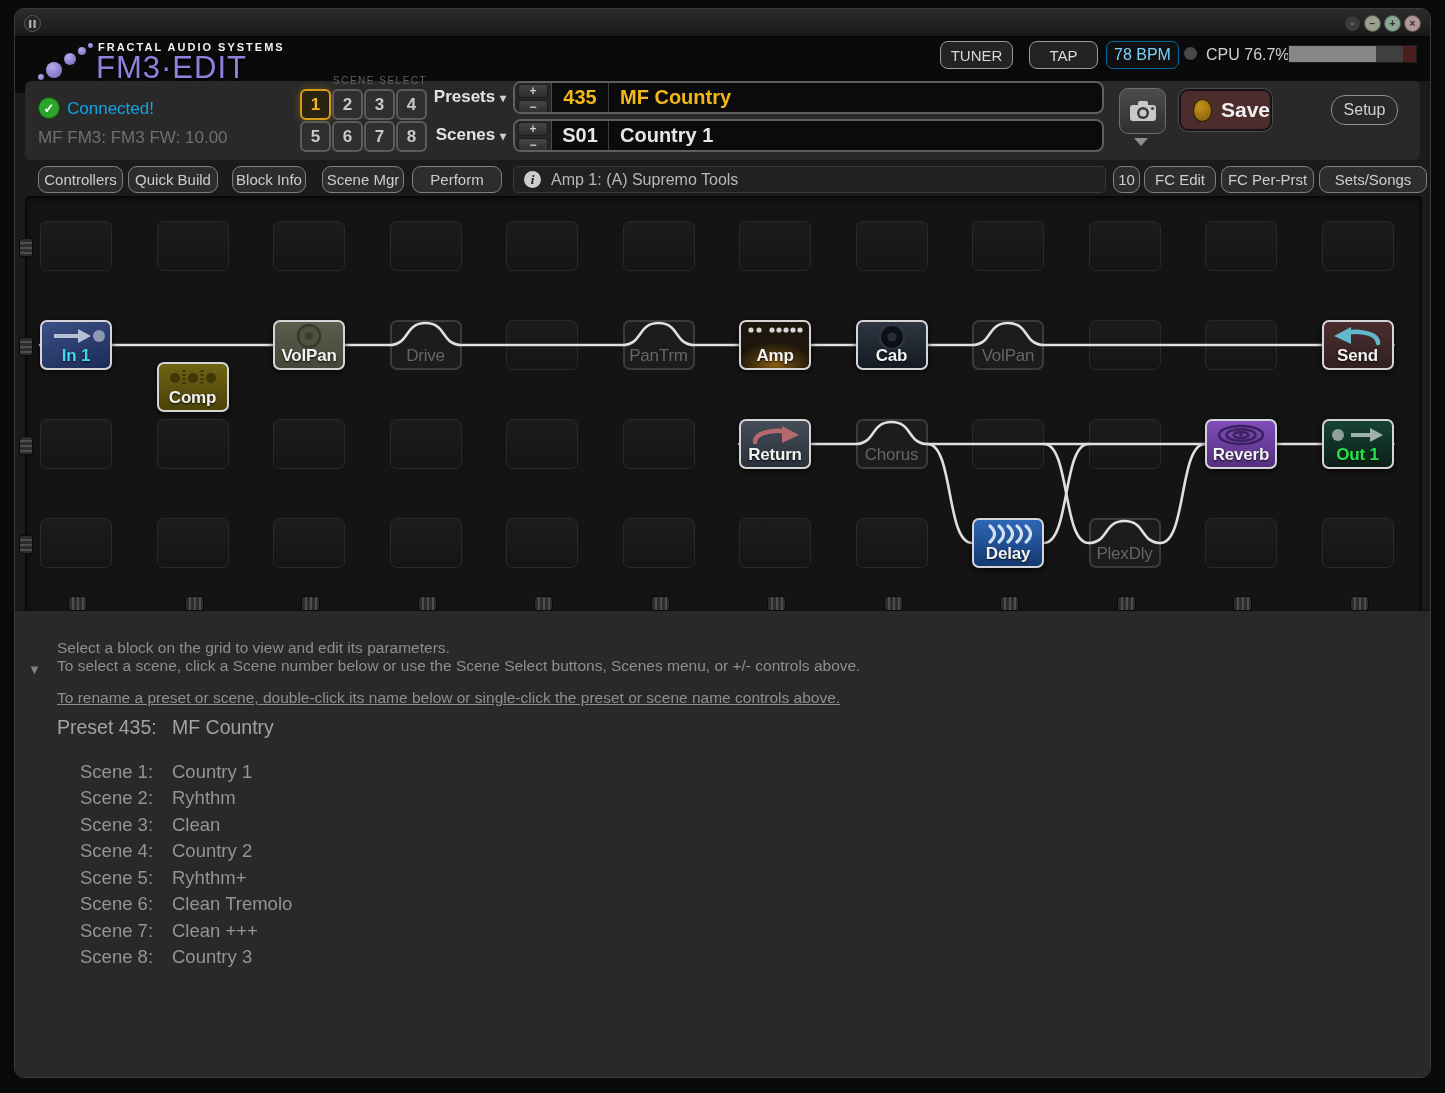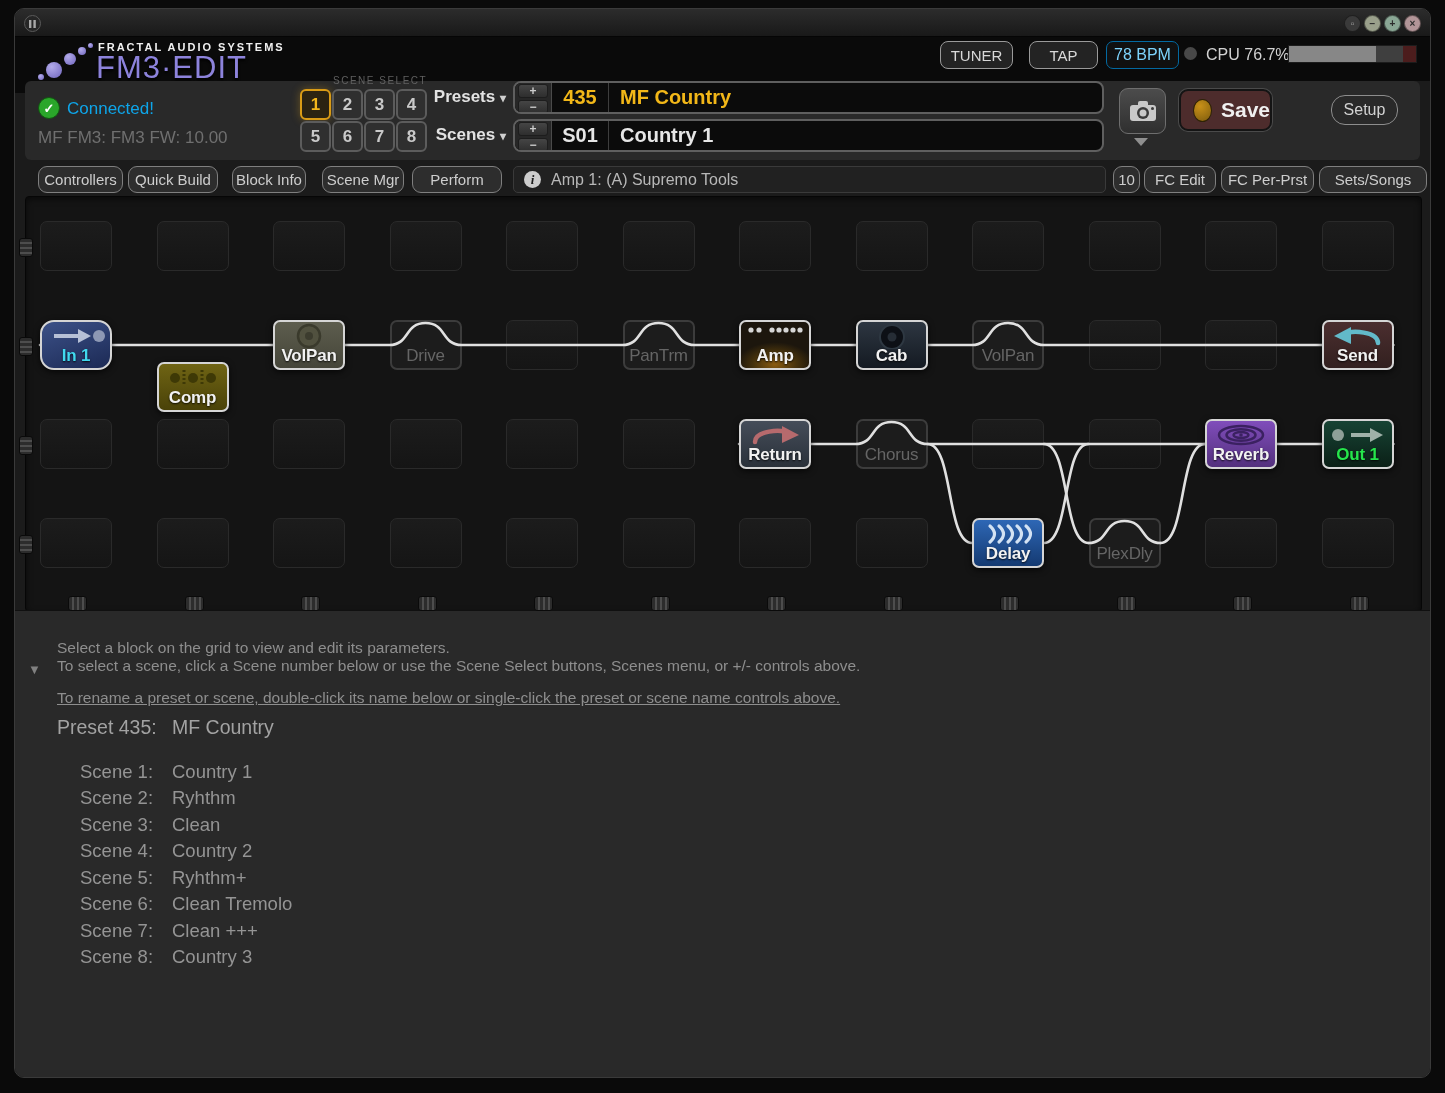--- a/index.html
+++ b/index.html
@@ -55,21 +55,21 @@
   #gridpanel{left:25px;top:196px;width:1395px;height:414px;background:#141414;border:1px solid #060606;border-radius:4px;
     box-shadow:inset 0 2px 6px rgba(0,0,0,.6);}
   .blk{position:absolute;width:72px;height:50px;border-radius:7px;box-sizing:border-box;}
   .blk.empty{border:1px solid #2a2a2a;background:linear-gradient(#1c1c1c,#151515);z-index:1;}
   .blk.dim{border:2px solid #3c3c3c;background:rgba(80,80,80,.14);z-index:1;}
   .blk.active{border:2px solid #d5d5d5;box-shadow:0 2px 6px rgba(0,0,0,.7);z-index:3;}
   .blk .lbl{position:absolute;left:0;right:0;bottom:2px;text-align:center;font-size:17px;font-weight:600;color:#f2f2f2;
     letter-spacing:-0.2px;text-shadow:0 1px 2px rgba(0,0,0,.85);}
   .blk.dim .lbl{color:#656565;font-weight:500;text-shadow:none;}
   .blk svg.icon{position:absolute;left:50%;top:1px;transform:translateX(-50%);}
-  .b-in{background:linear-gradient(160deg,#3c5188,#1c2a55);border-radius:14px;} .b-in .lbl{color:#41d9ef;}
+  .b-in{background:linear-gradient(160deg,#3c5188,#1c2a55);} .b-in .lbl{color:#41d9ef;}
   .b-comp{background:linear-gradient(#6f6414,#4a4208);margin-top:42px;}
   .b-volpan{background:linear-gradient(#5d5d4e,#454539);}
   .b-amp{background:radial-gradient(ellipse 70% 60% at 50% 92%,#8a5c12 0%,#46320c 45%,#1c160d 80%);}
   .b-cab{background:linear-gradient(#2d3641,#141a22);}
   .b-send{background:linear-gradient(#4b2e2f,#32201f);}
   .b-return{background:linear-gradient(#454d59,#2a313a);}
   .b-delay{background:linear-gradient(#2e67b5,#143a72);}
   .b-reverb{background:linear-gradient(#804dbb,#53307d);}
   .b-out{background:linear-gradient(#174334,#0b2017);} .b-out .lbl{color:#26e54c;}
   #wires{left:0;top:0;z-index:2;pointer-events:none;}

